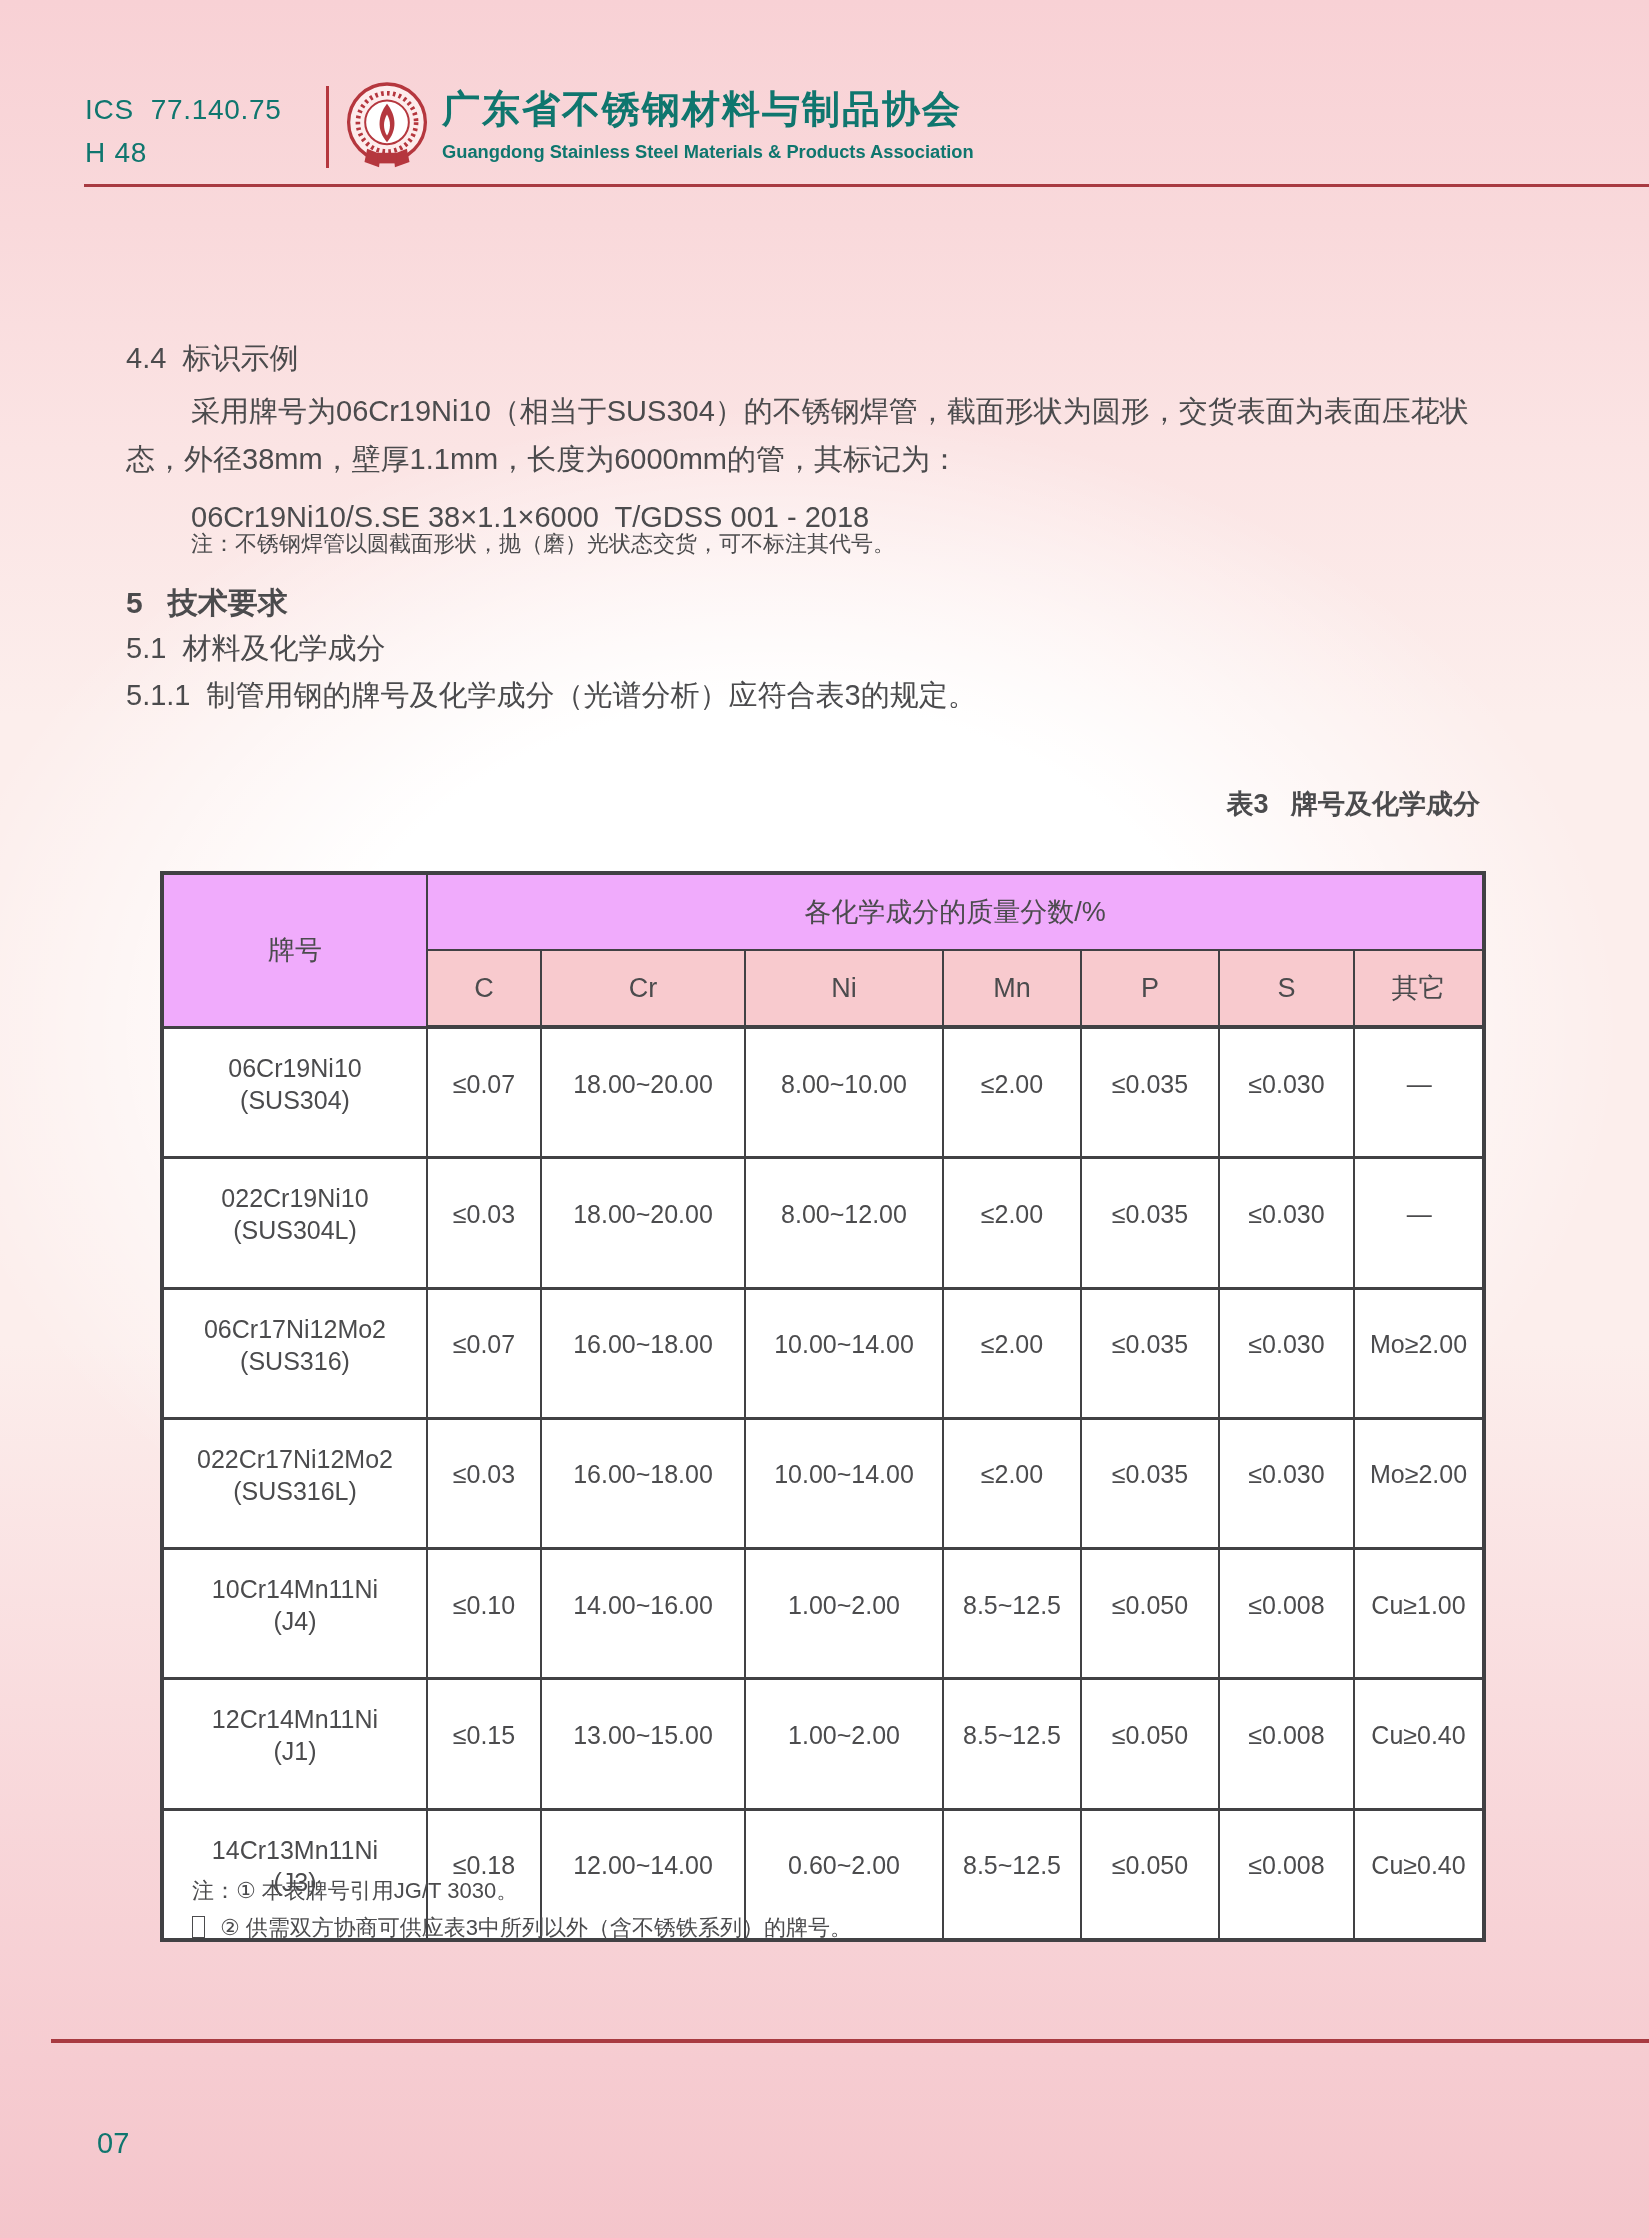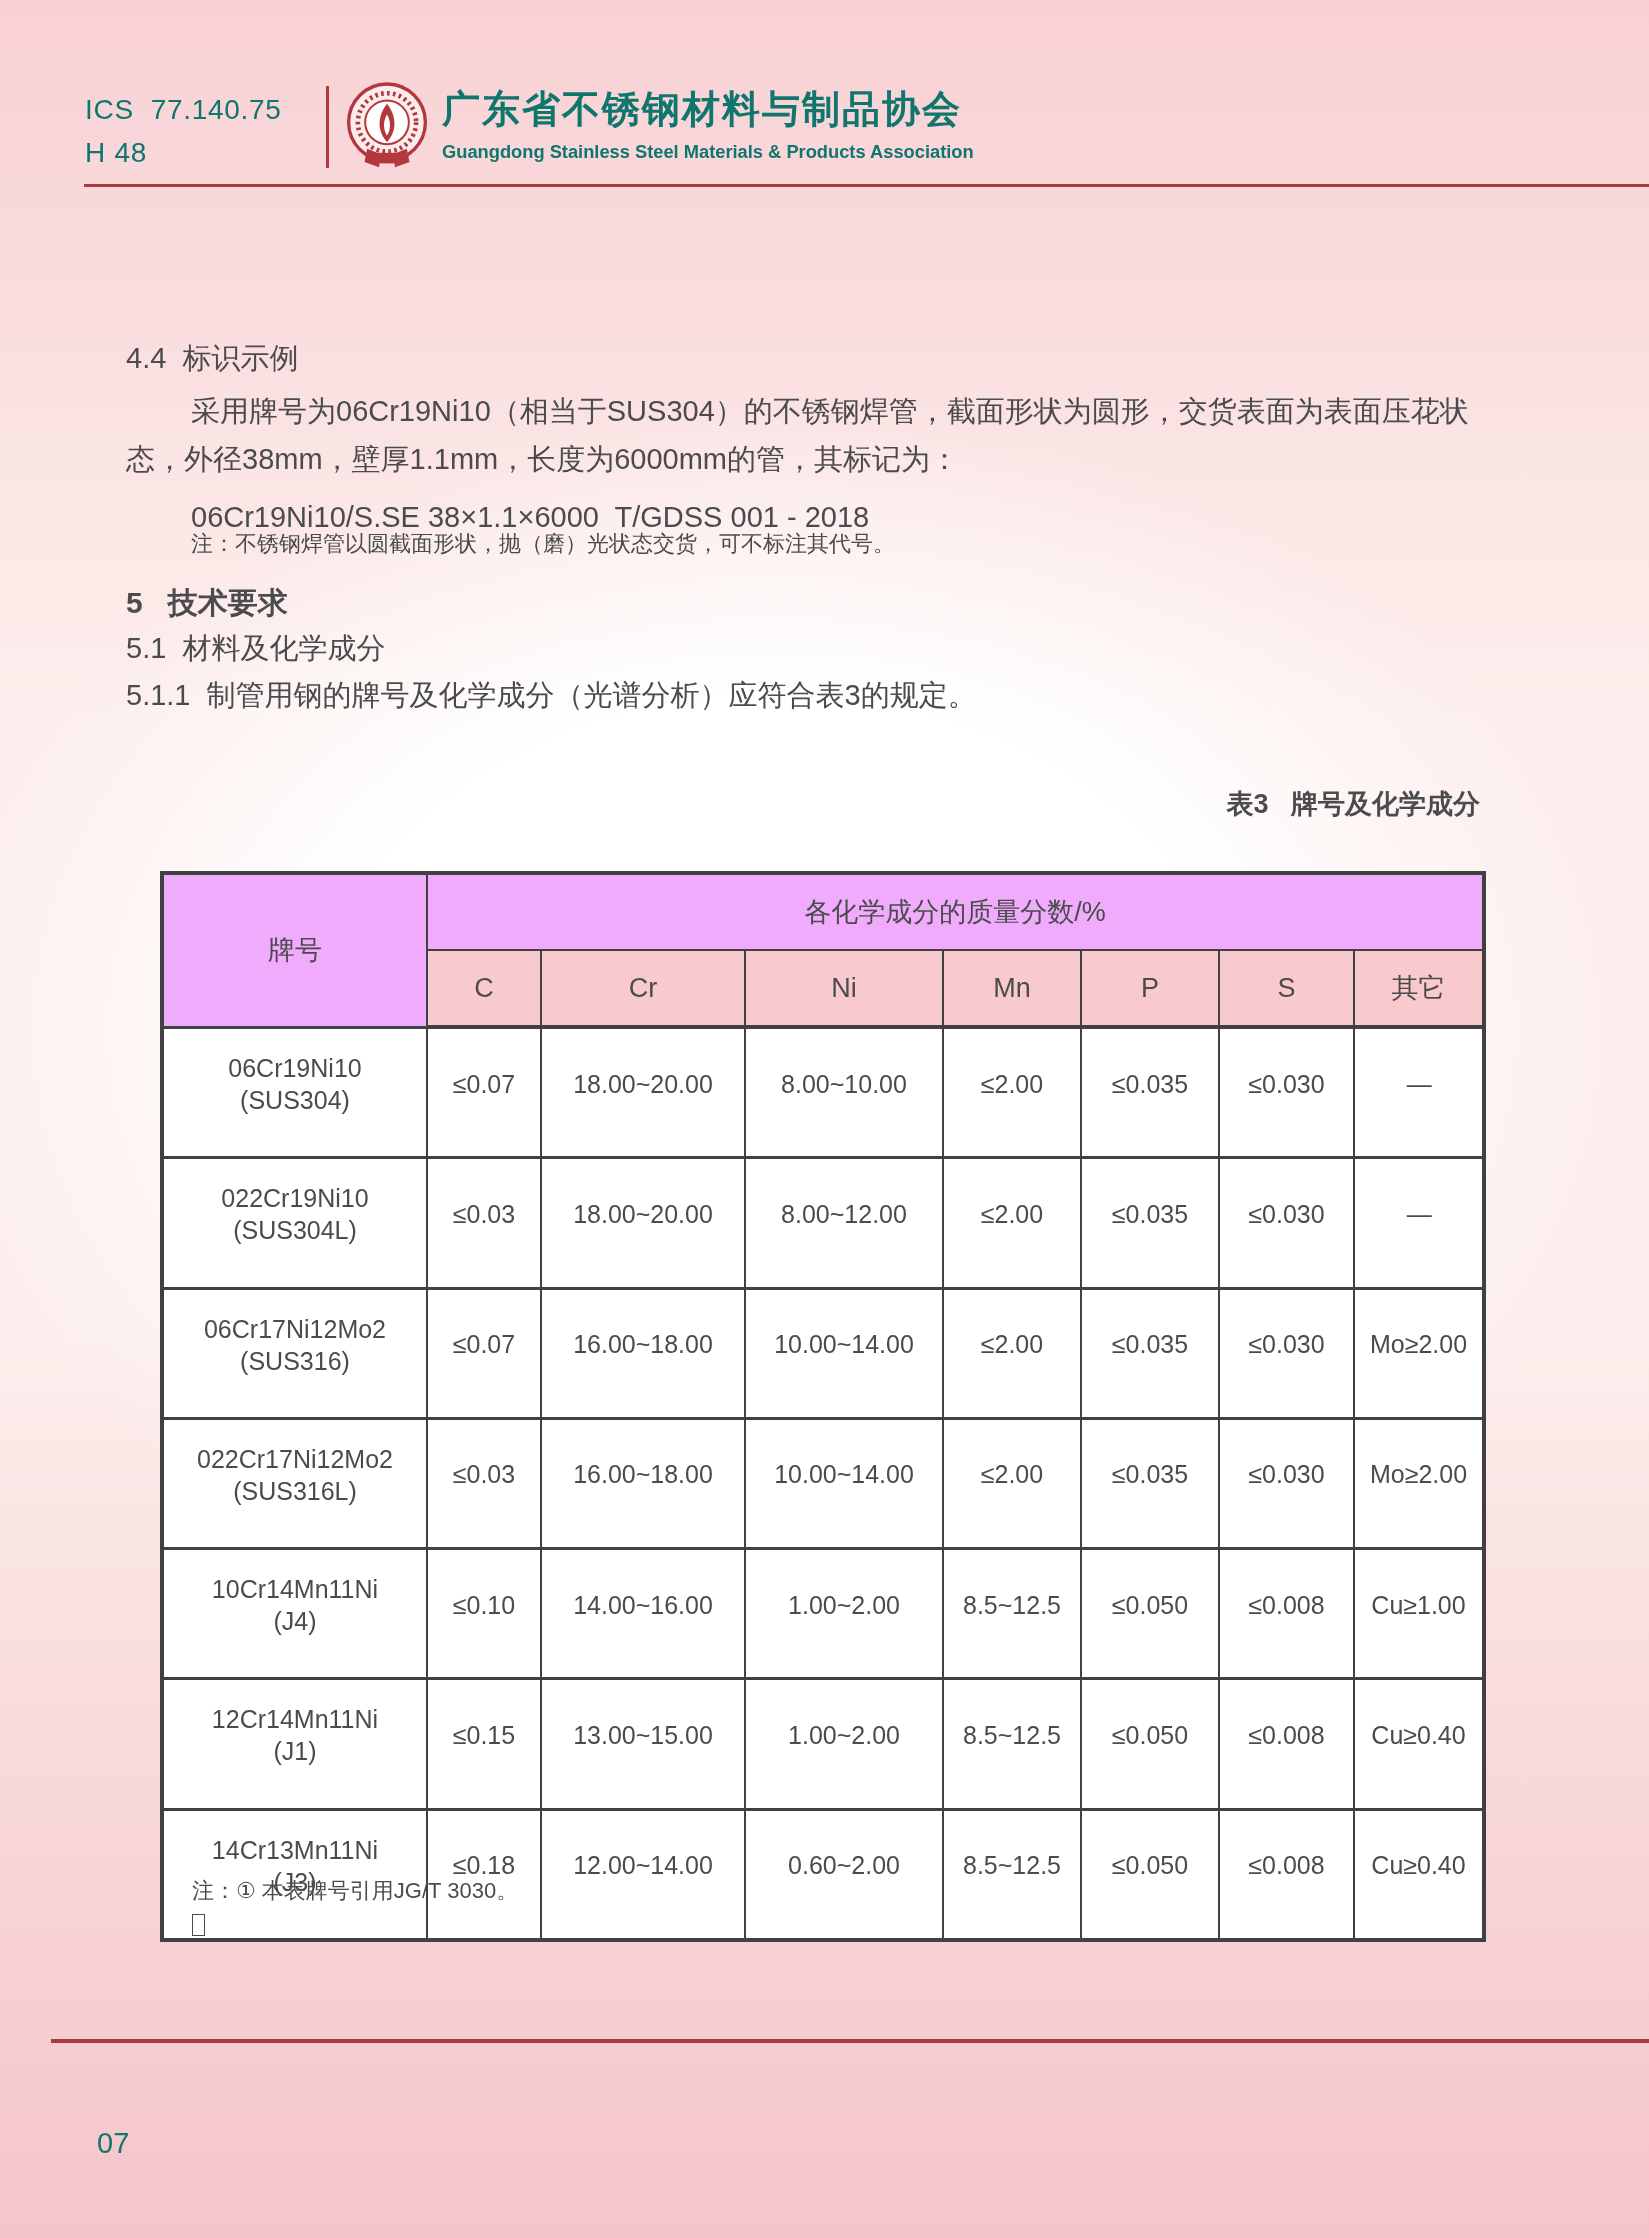--- a/index.html
+++ b/index.html
@@ -219,17 +219,17 @@
     <td class="val">0.60~2.00</td>
     <td class="val">8.5~12.5</td>
     <td class="val">≤0.050</td>
     <td class="val">≤0.008</td>
     <td class="val">Cu≥0.40</td>
   </tr>
 </tbody>
 </table>
 
 <div class="abs n1">注：① 本表牌号引用JG/T 3030。</div>
-<div class="abs n2"><span class="tofu"></span></div>
+<div class="abs n2"><span class="tofu"></span><span>② 供需双方协商可供应表3中所列以外（含不锈铁系列）的牌号。</span></div>
 
 <div class="abs ftr-rule"></div>
 <div class="abs red pageno">07</div>
 
 
 </body></html>

